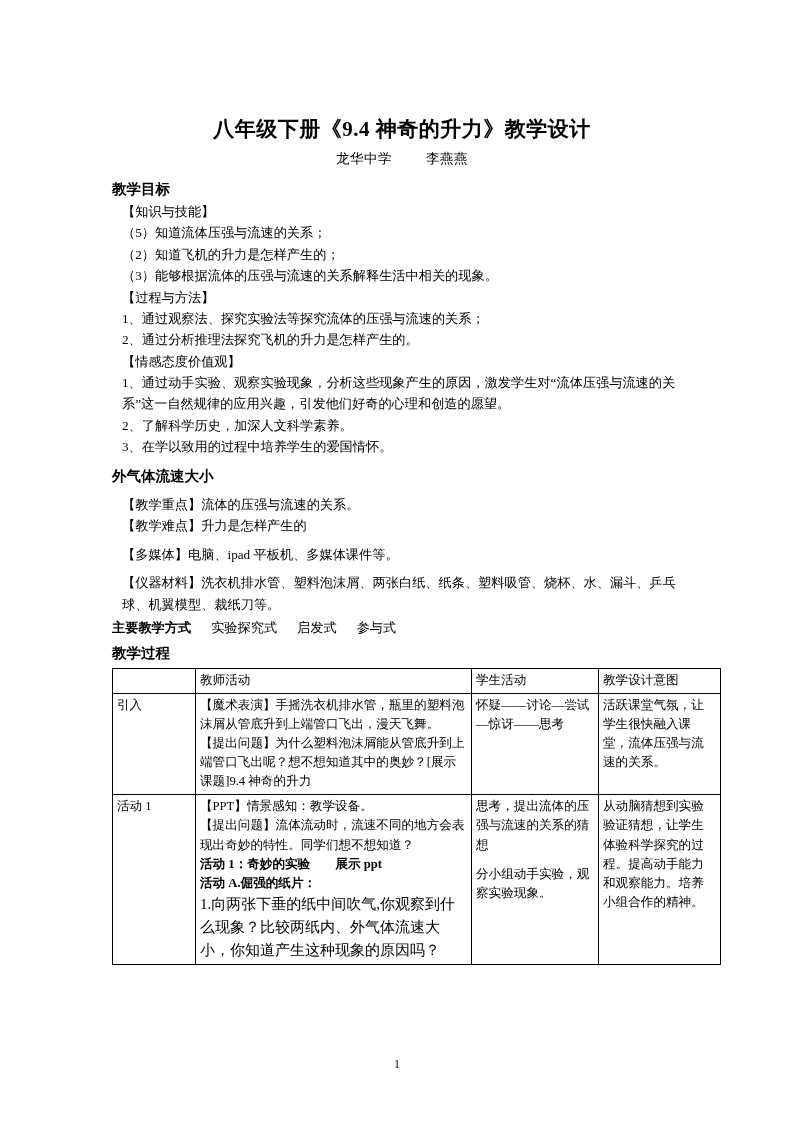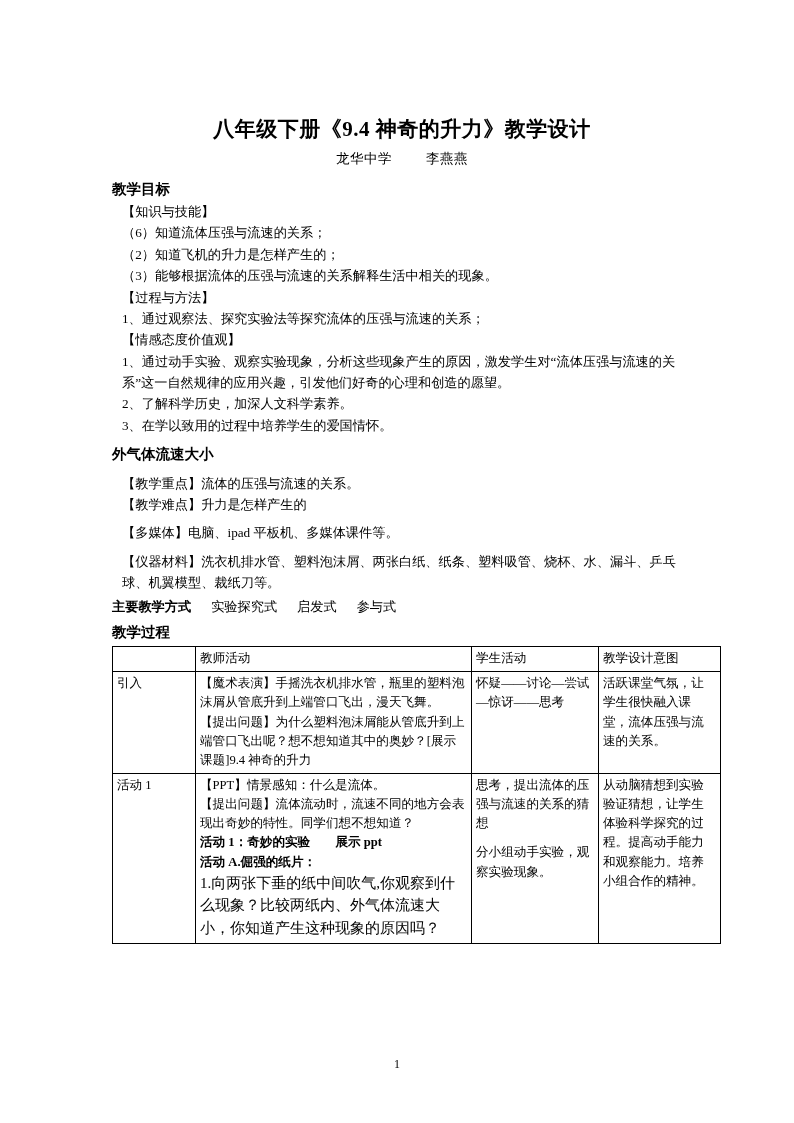--- a/index.html
+++ b/index.html
@@ -137,26 +137,27 @@
   <div class="content">
 
     <h1 class="doc-title">八年级下册《9.4 神奇的升力》教学设计</h1>
     <p class="doc-subtitle">
       <span>龙华中学</span><span class="gap"></span><span>李燕燕</span>
     </p>
 
     <div class="sec-head">教学目标</div>
 
     <p class="line indent1">【知识与技能】</p>
-    <p class="line indent2">（6）知道流体压强与流速的关系；</p>
+    <p class="line indent2">（5）知道流体压强与流速的关系；</p>
     <p class="line indent2">（2）知道飞机的升力是怎样产生的；</p>
     <p class="line indent2">（3）能够根据流体的压强与流速的关系解释生活中相关的现象。</p>
 
     <p class="line indent1">【过程与方法】</p>
     <p class="line indent2">1、通过观察法、探究实验法等探究流体的压强与流速的关系；</p>
+    <p class="line indent2">2、通过分析推理法探究飞机的升力是怎样产生的。</p>
 
     <p class="line indent1">【情感态度价值观】</p>
     <p class="wrapblock">1、通过动手实验、观察实验现象，分析这些现象产生的原因，激发学生对“流体压强与流速的关系”这一自然规律的应用兴趣，引发他们好奇的心理和创造的愿望。</p>
     <p class="wrapblock">2、了解科学历史，加深人文科学素养。</p>
     <p class="wrapblock">3、在学以致用的过程中培养学生的爱国情怀。</p>
 
     <div class="sec-head spaced">外气体流速大小</div>
 
     <p class="line indent1 spaced"><span>【教学重点】</span><span>流体的压强与流速的关系。</span></p>
     <p class="line indent1"><span>【教学难点】</span><span>升力是怎样产生的</span></p>
@@ -190,21 +191,21 @@
             <p class="cellline">怀疑——讨论—尝试—惊讶——思考</p>
           </td>
           <td class="c-intent">
             <p class="cellline">活跃课堂气氛，让学生很快融入课堂，流体压强与流速的关系。</p>
           </td>
         </tr>
 
         <tr>
           <td class="c-stage">活动 1</td>
           <td class="c-teacher">
-            <p class="cellline">【PPT】情景感知：什么是流体。</p>
+            <p class="cellline">【PPT】情景感知：教学设备。</p>
             <p class="cellline">【提出问题】流体流动时，流速不同的地方会表现出奇妙的特性。同学们想不想知道？</p>
             <p class="cellline b">活动 1：奇妙的实验　　展示 ppt</p>
             <p class="cellline b">活动 A.倔强的纸片：</p>
             <p class="cellline small">1.向两张下垂的纸中间吹气,你观察到什么现象？比较两纸内、外气体流速大小，你知道产生这种现象的原因吗？</p>
           </td>
           <td class="c-student mid">
             <p class="cellline">思考，提出流体的压强与流速的关系的猜想</p>
             <div class="cell-gap"></div>
             <p class="cellline">分小组动手实验，观察实验现象。</p>
           </td>

